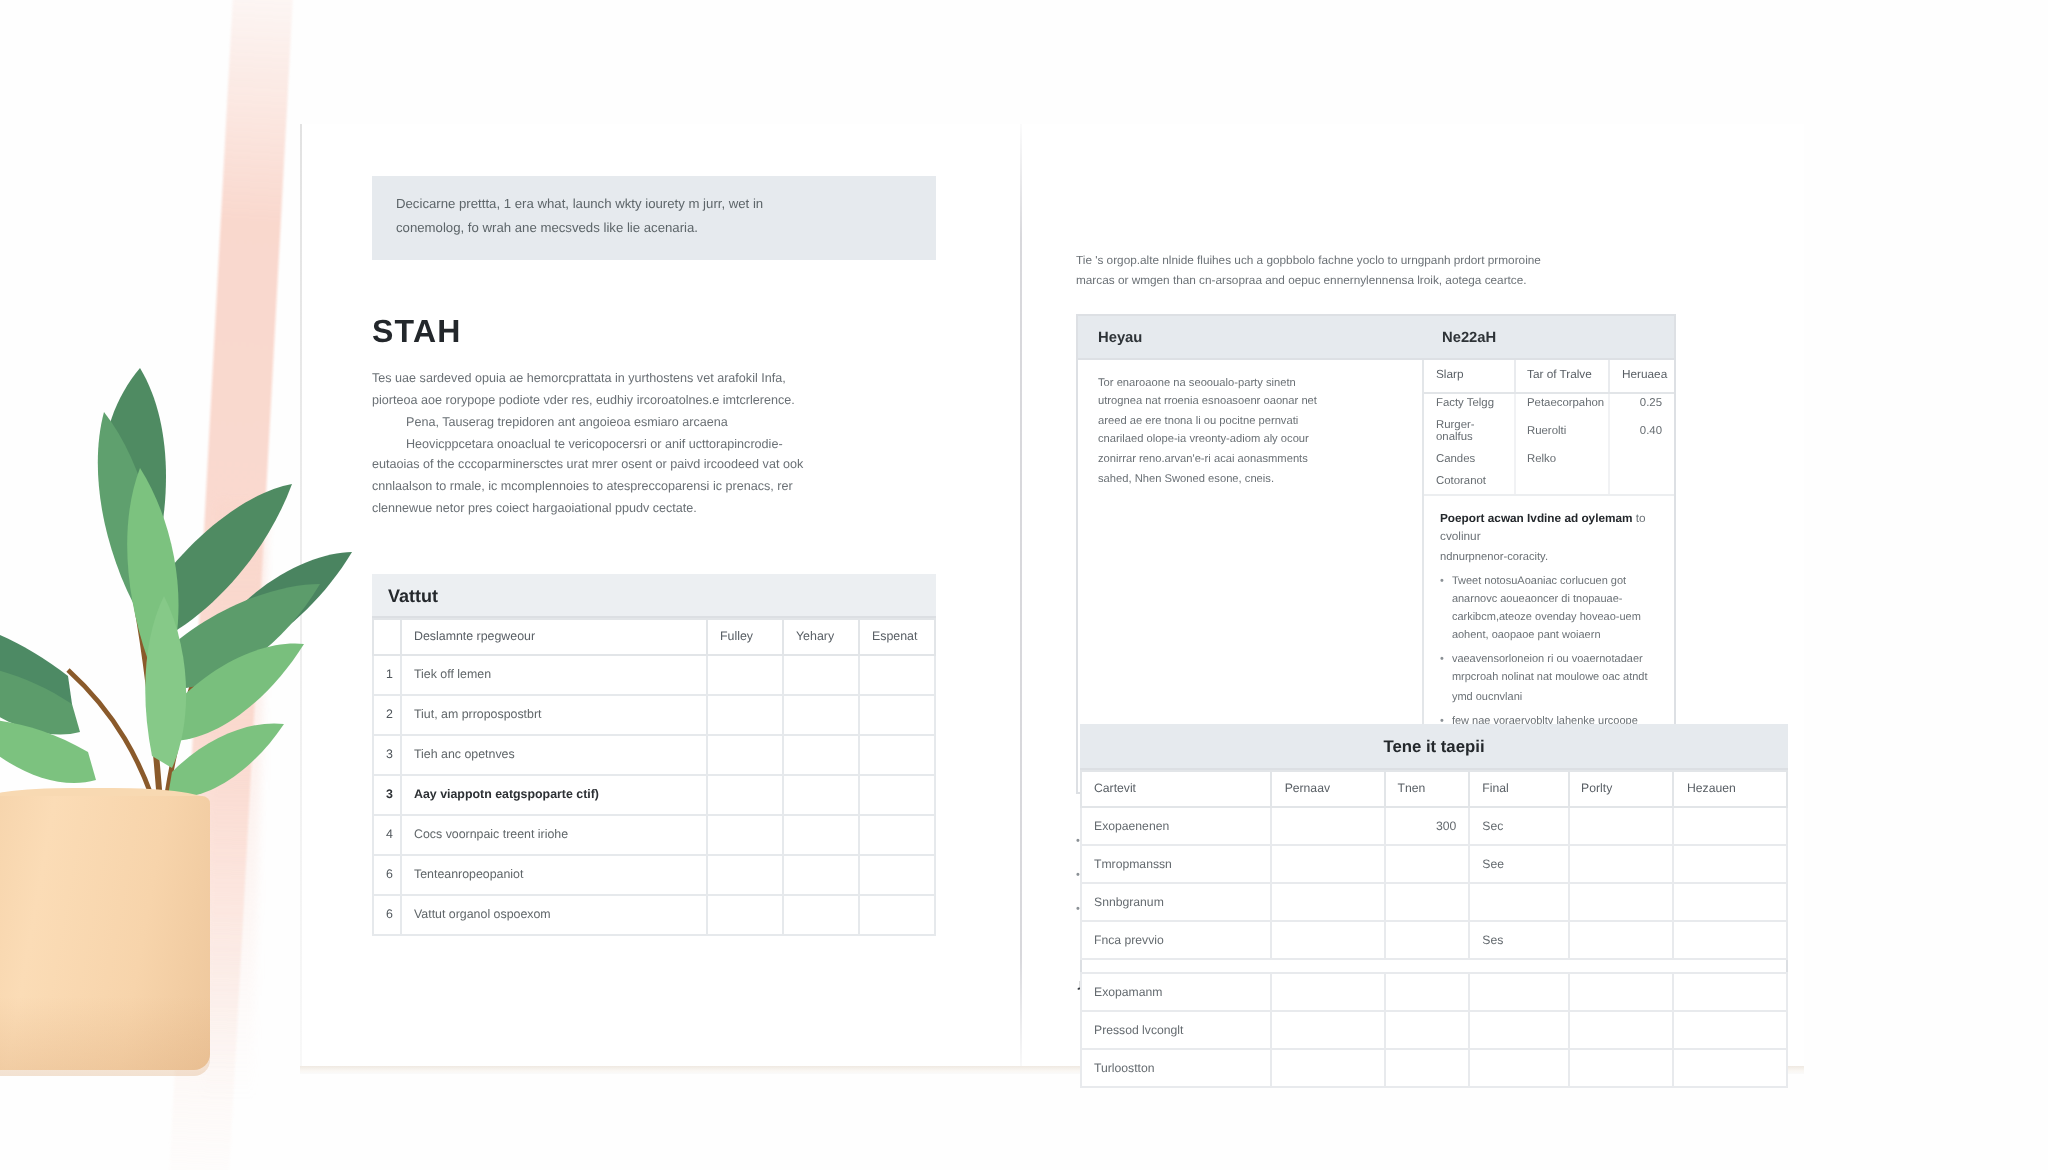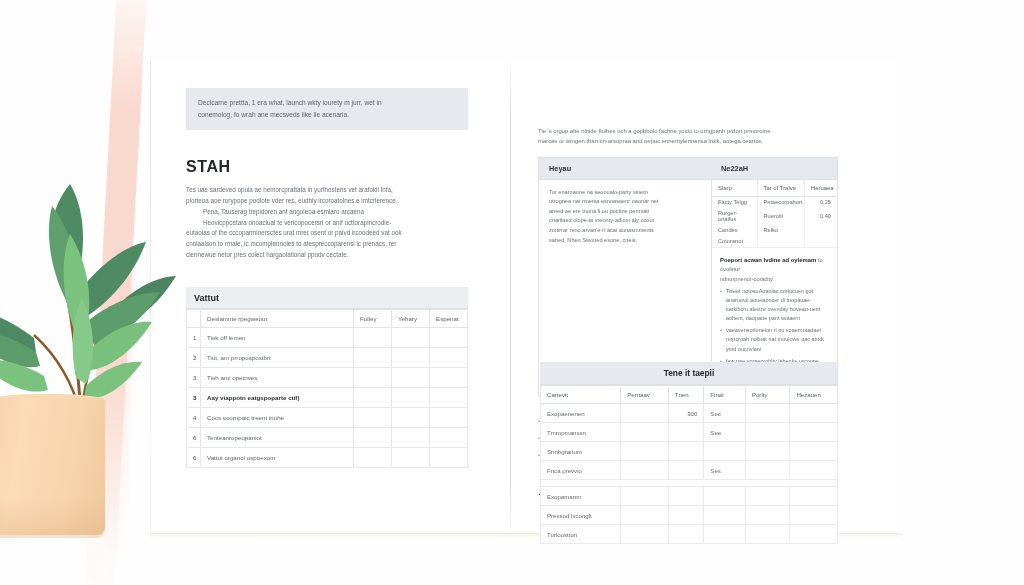--- a/index.html
+++ b/index.html
@@ -158,21 +158,21 @@
   .bullets-left .txt{font-size:6.2px;}
 
   .sub-head{
     margin-top:16px;font-size:7.6px;font-weight:bold;color:#23272b;
     display:flex;align-items:center;gap:4px;
   }
   .sub-head .mark{font-size:8px;color:#3a3f44;}
 
   
   .tbl2{
-    position:absolute;left:540px;top:362px;width:298px;
+    position:absolute;left:540px;top:362px;width:354px;
     border:1px solid #dcdfe3;border-collapse:collapse;table-layout:fixed;background:#fff;
   }
   .tbl2 caption{
     background:#e6eaee;border-bottom:1px solid #dcdfe3;
     padding:6px 8px;font-size:8.4px;font-weight:bold;color:#24282c;text-align:center;
   }
   .tbl2 th{
     border:1px solid #e2e5e8;background:#fff;
     font-size:6.1px;font-weight:400;color:#585e64;text-align:left;padding:5px 6px;
   }

